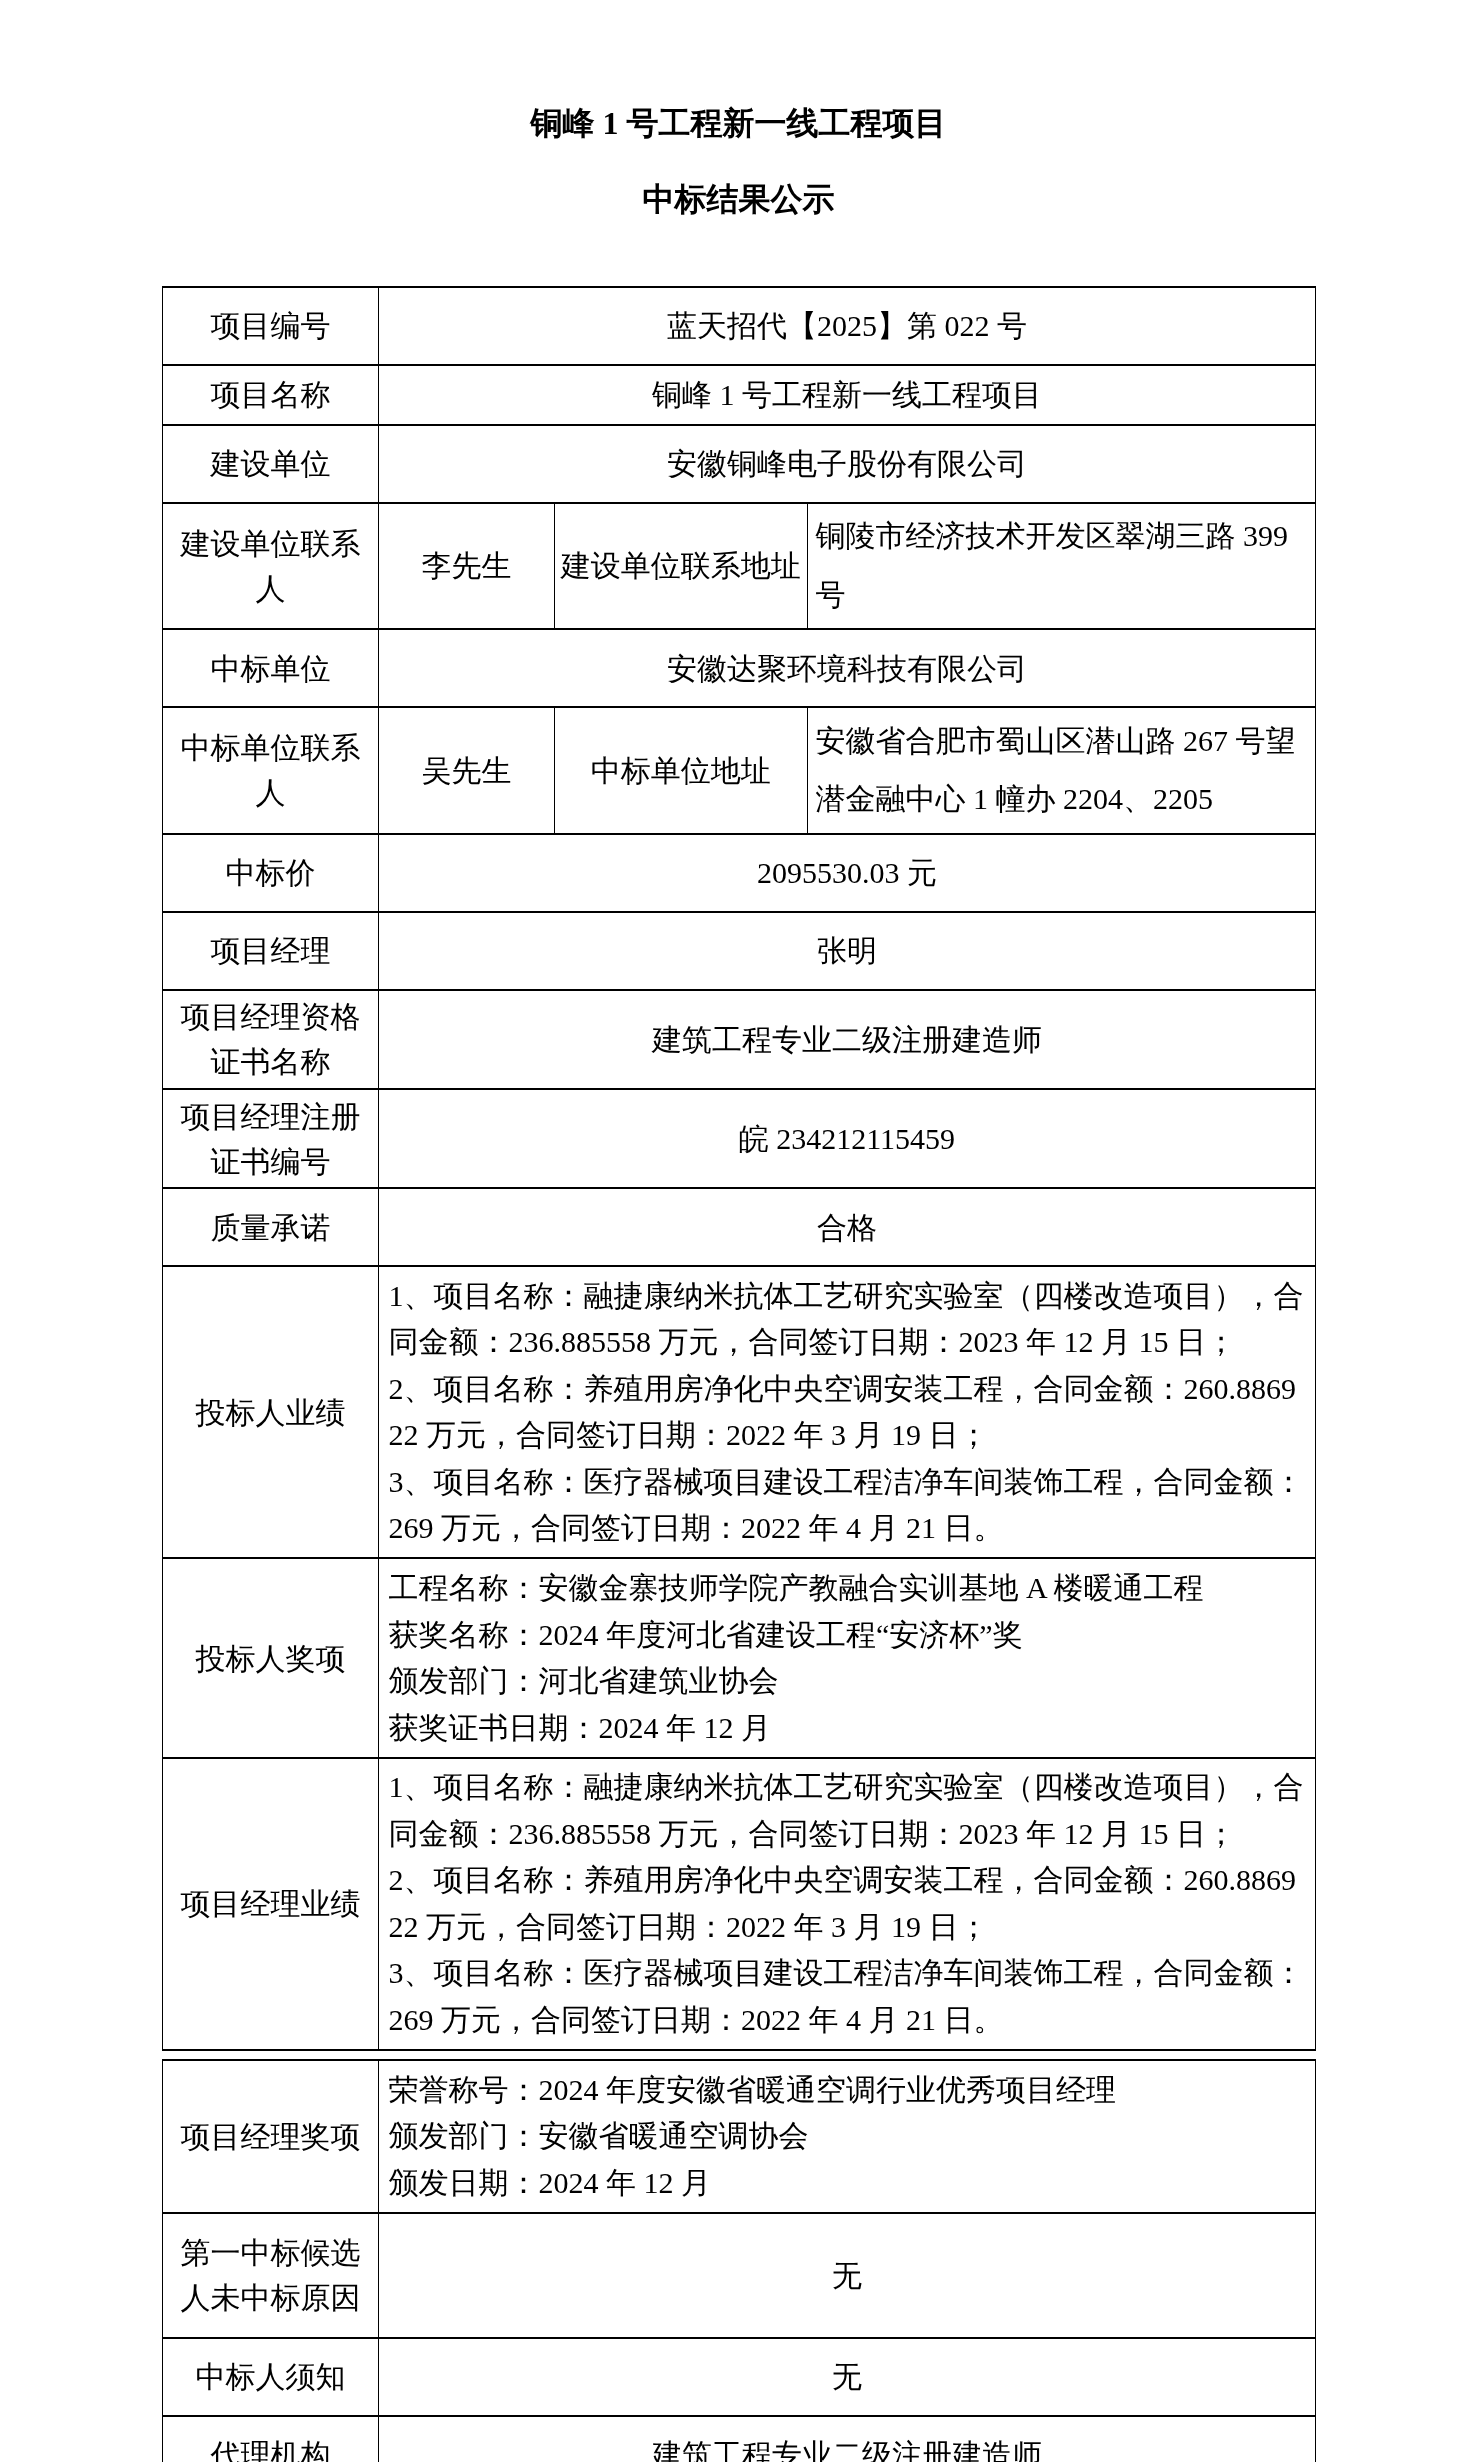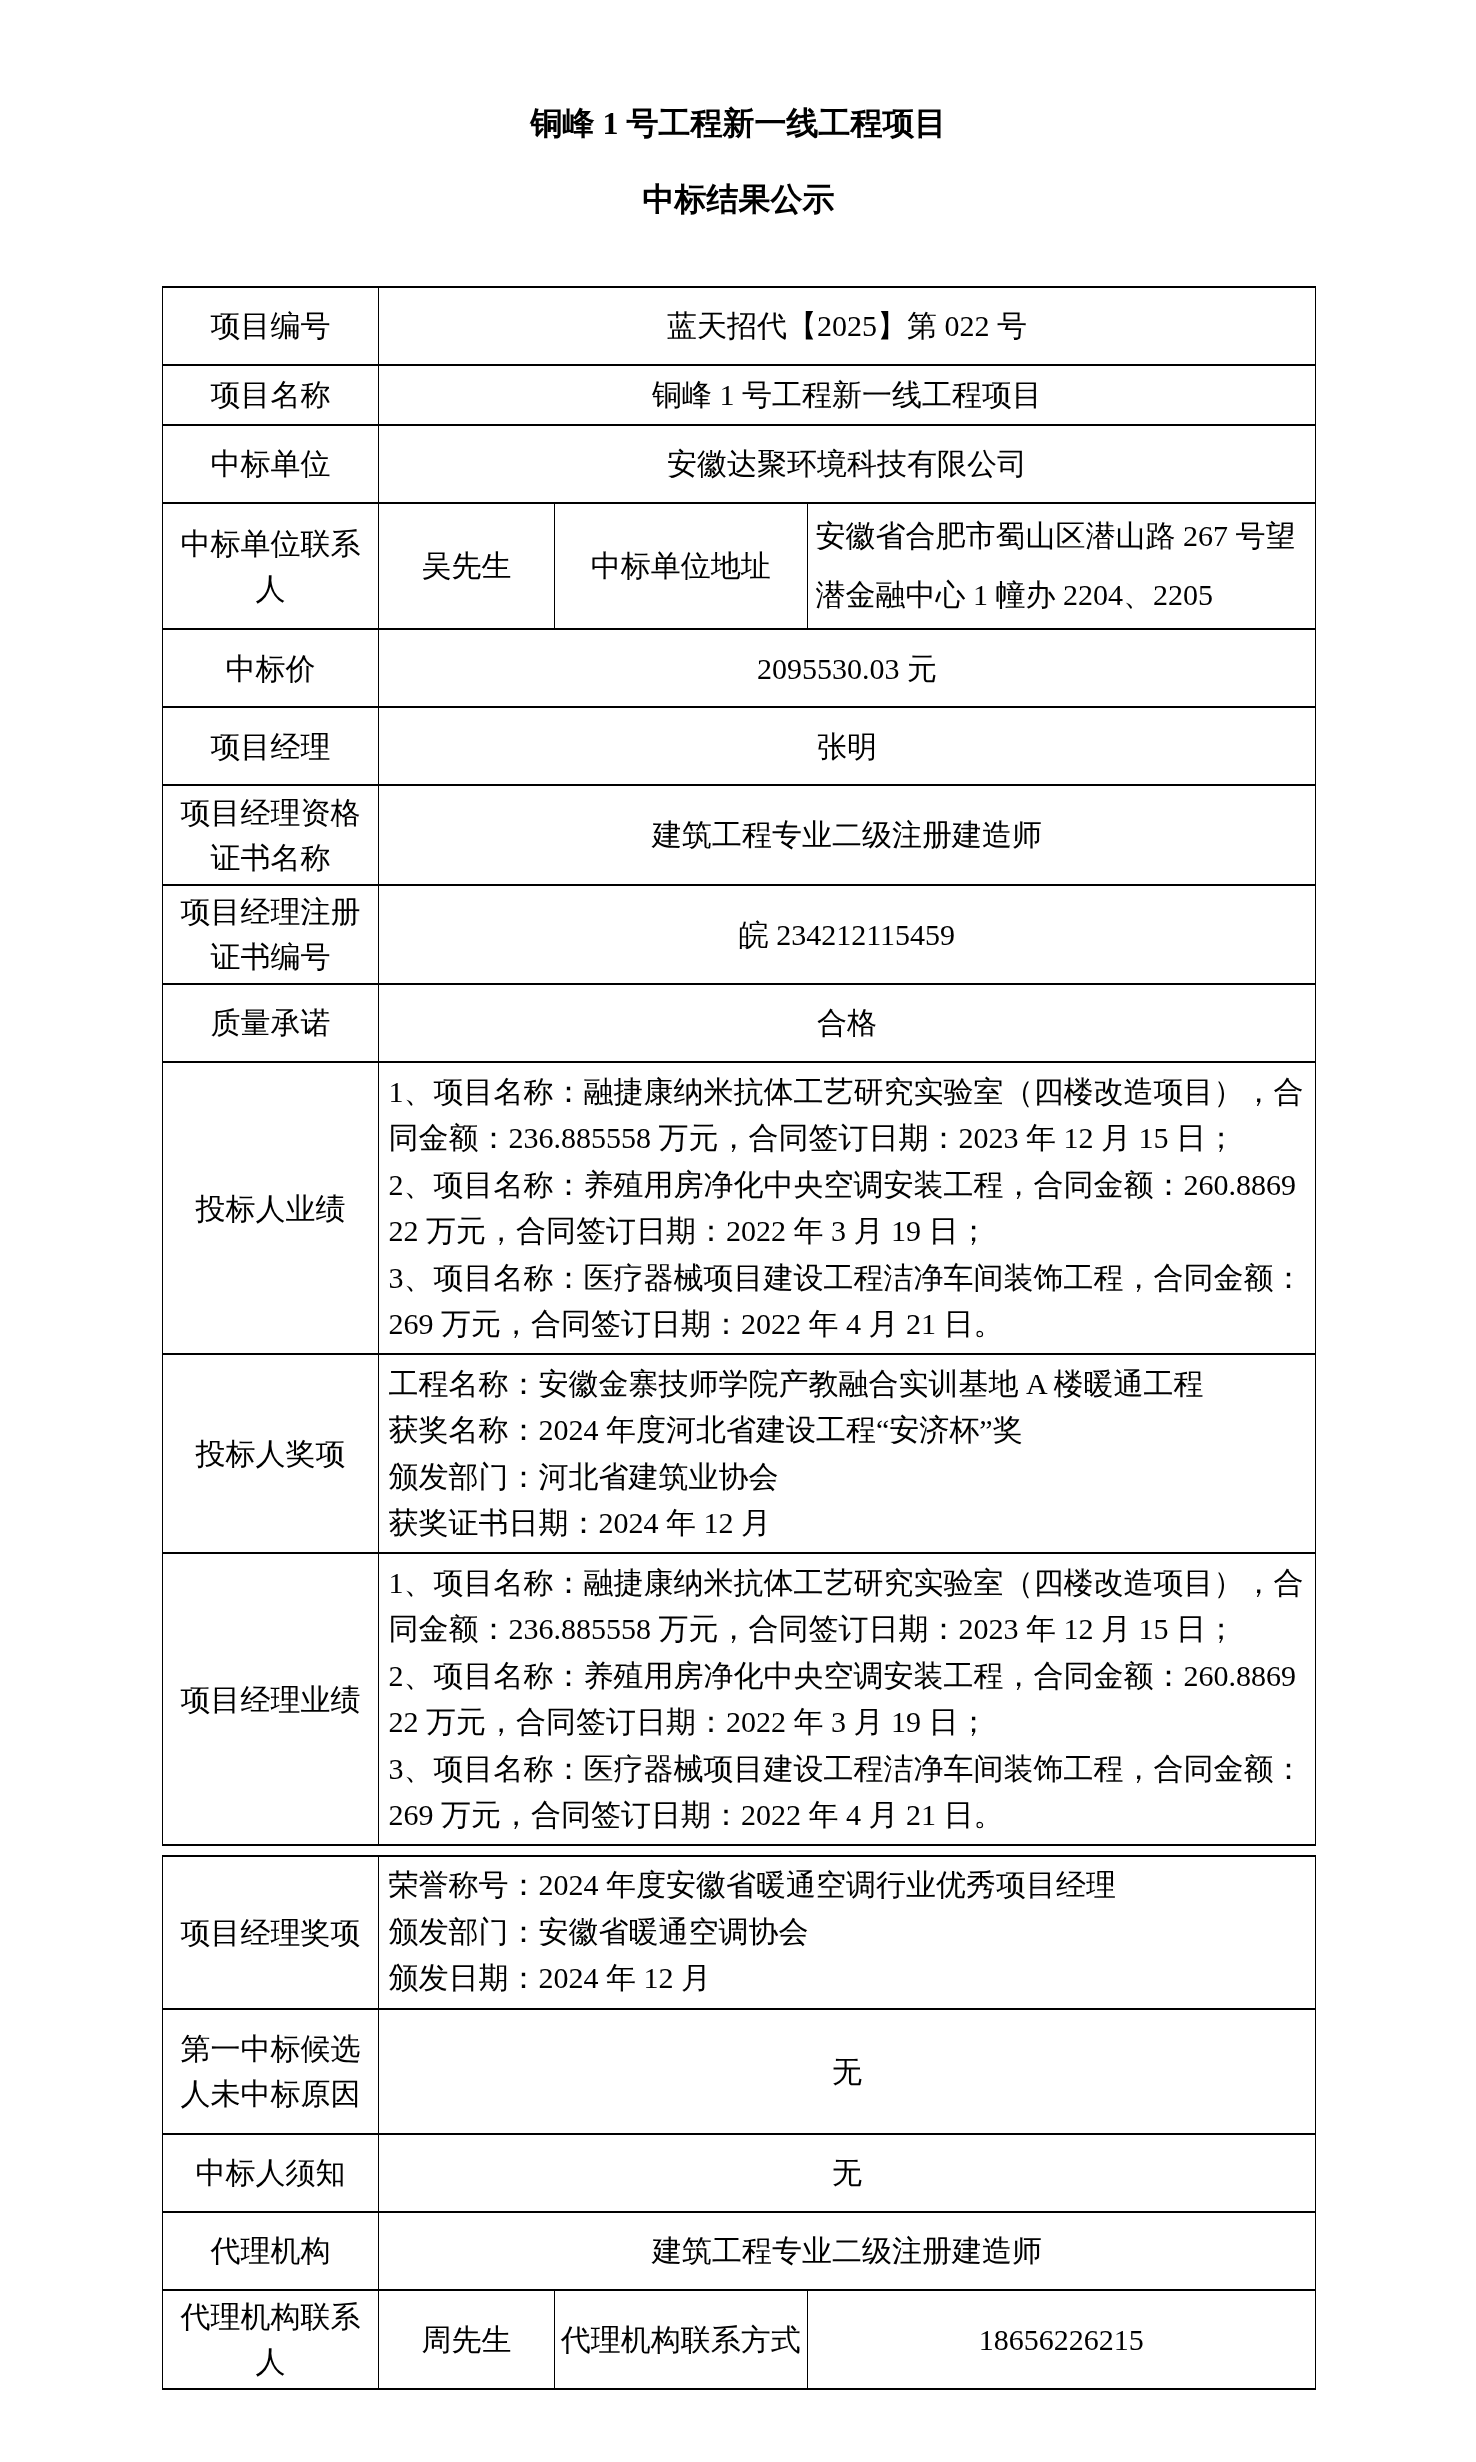--- a/index.html
+++ b/index.html
@@ -83,20 +83,30 @@
       <tbody>
           <tr style="height: 78px;">
             <td class="label">项目编号</td>
             <td colspan="3" class="value center">蓝天招代【2025】第 022 号</td>
           </tr>
           <tr style="height: 60px;">
             <td class="label">项目名称</td>
             <td colspan="3" class="value center">铜峰 1 号工程新一线工程项目</td>
           </tr>
           <tr style="height: 78px;">
+            <td class="label">建设单位</td>
+            <td colspan="3" class="value center">安徽铜峰电子股份有限公司</td>
+          </tr>
+          <tr style="height: 78px;">
+            <td class="label">建设单位联系人</td>
+            <td class="value center">李先生</td>
+            <td class="label">建设单位联系地址</td>
+            <td class="value left">铜陵市经济技术开发区翠湖三路 399 号</td>
+          </tr>
+          <tr style="height: 78px;">
             <td class="label">中标单位</td>
             <td colspan="3" class="value center">安徽达聚环境科技有限公司</td>
           </tr>
           <tr style="height: 106px;">
             <td class="label">中标单位联系人</td>
             <td class="value center">吴先生</td>
             <td class="label">中标单位地址</td>
             <td class="value left">安徽省合肥市蜀山区潜山路 267 号望潜金融中心 1 幢办 2204、2205</td>
           </tr>
           <tr style="height: 78px;">

